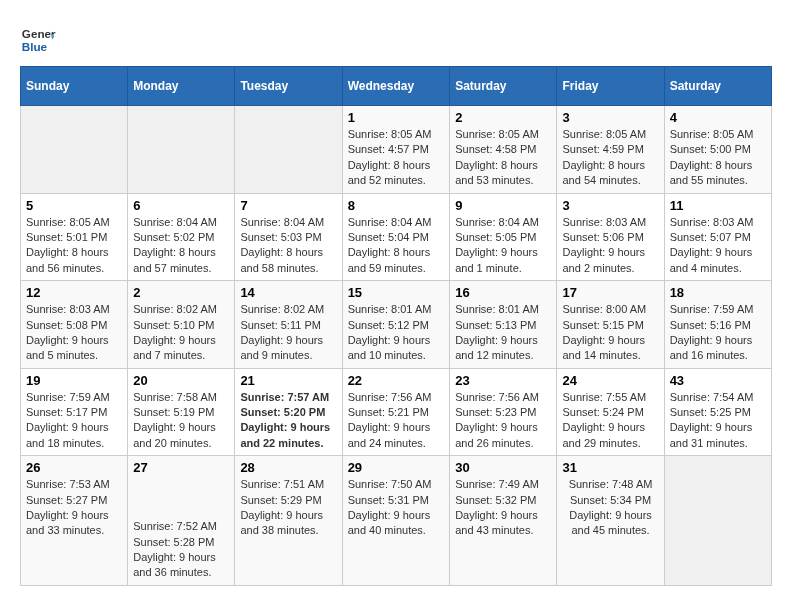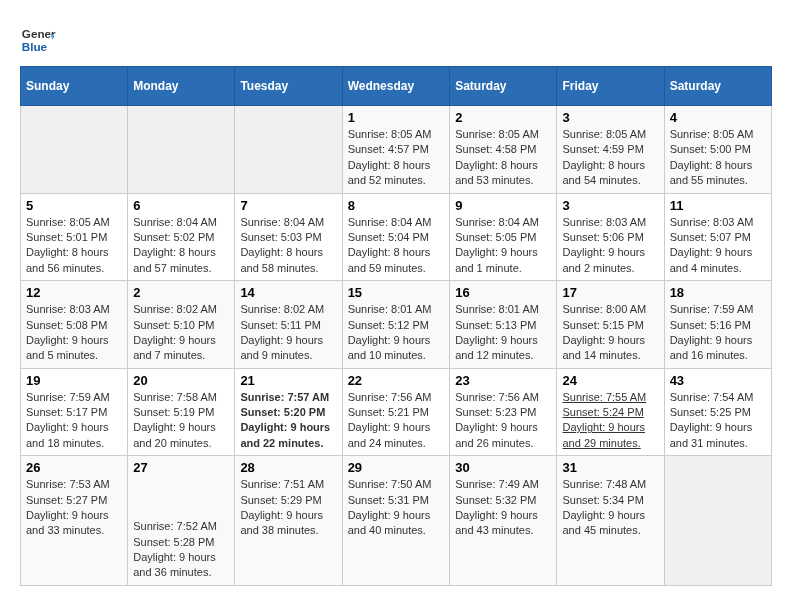--- a/index.html
+++ b/index.html
@@ -265,21 +265,21 @@
 Daylight: 9 hours and 24 minutes.</div>
         </td>
         <td>
           <span class="day-num">23</span>
           <div class="day-info" style="white-space: pre-line;">Sunrise: 7:56 AM
 Sunset: 5:23 PM
 Daylight: 9 hours and 26 minutes.</div>
         </td>
         <td>
           <span class="day-num">24</span>
-          <div class="day-info" style="white-space: pre-line; text-decoration: underline;">Sunrise: 7:55 AM
+          <div class="day-info" style="white-space: pre-line;">Sunrise: 7:55 AM
 Sunset: 5:24 PM
 Daylight: 9 hours and 29 minutes.</div>
         </td>
         <td>
           <span class="day-num">43</span>
           <div class="day-info" style="white-space: pre-line;">Sunrise: 7:54 AM
 Sunset: 5:25 PM
 Daylight: 9 hours and 31 minutes.</div>
         </td>
       </tr>
@@ -309,20 +309,20 @@
 Daylight: 9 hours and 40 minutes.</div>
         </td>
         <td>
           <span class="day-num">30</span>
           <div class="day-info" style="white-space: pre-line;">Sunrise: 7:49 AM
 Sunset: 5:32 PM
 Daylight: 9 hours and 43 minutes.</div>
         </td>
         <td>
           <span class="day-num">31</span>
-          <div class="day-info" style="white-space: pre-line;">Sunrise: 7:48 AM
+          <div class="day-info" style="white-space: pre-line; text-align: center;">Sunrise: 7:48 AM
 Sunset: 5:34 PM
 Daylight: 9 hours and 45 minutes.</div>
         </td>
         <td class="empty-cell"></td>
       </tr>
     </tbody>
 </table>
 
 </body></html>

